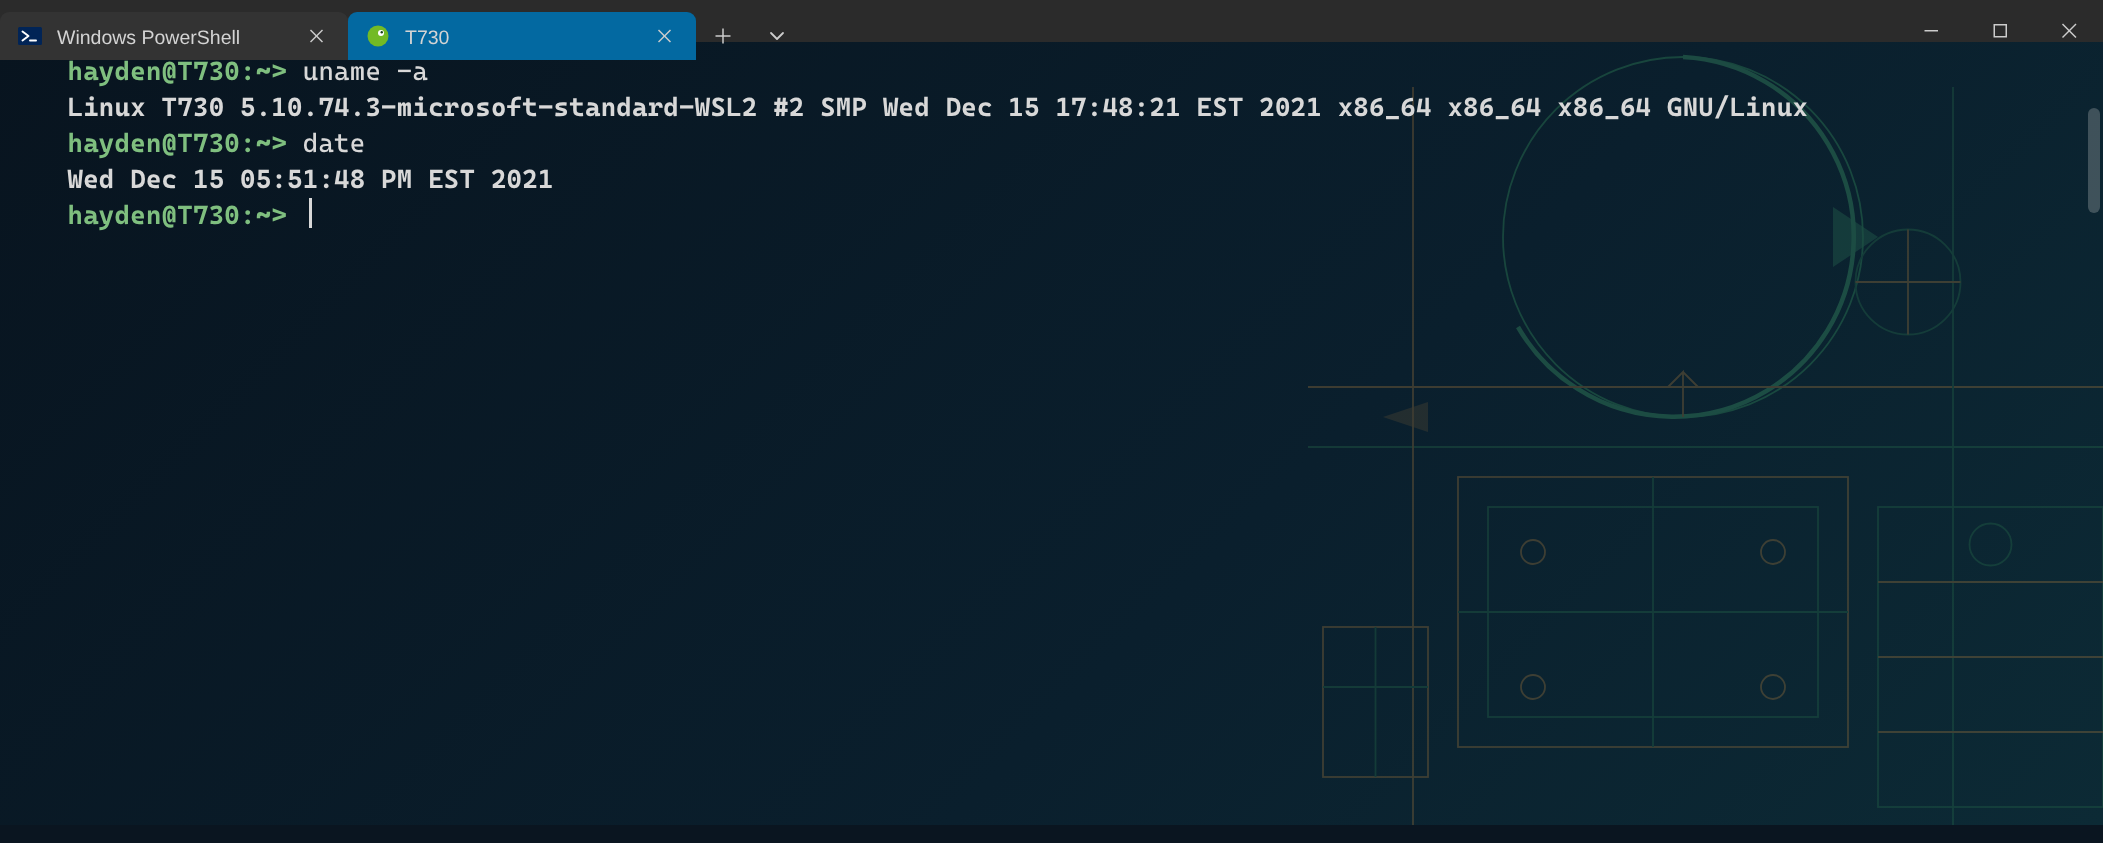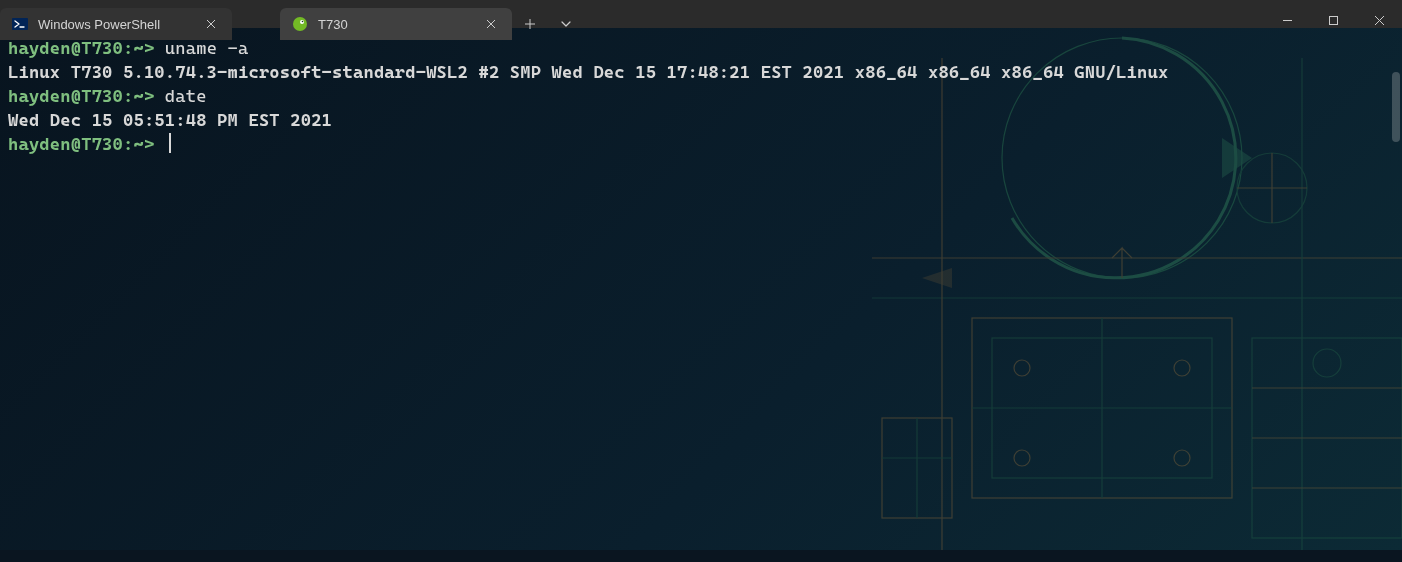--- a/index.html
+++ b/index.html
@@ -37,25 +37,24 @@
       position: relative;
       cursor: pointer;
     }
     .tab.inactive {
       background: #333333;
       margin-top: 8px;
       height: 32px;
       border-radius: 6px 6px 0 0;
     }
     .tab.active {
-      background: #404040;
+      background: #0369a1;
       margin-top: 8px;
       height: 32px;
       border-radius: 6px 6px 0 0;
-      margin-left: 48px;
     }
     .tab-icon {
       width: 16px;
       height: 16px;
       display: flex;
       align-items: center;
       justify-content: center;
       flex-shrink: 0;
     }
     .tab-label {
@@ -101,20 +100,21 @@
       align-items: center;
       justify-content: center;
       color: #cccccc;
       cursor: pointer;
     }
     .terminal-body {
       position: relative;
       height: calc(100% - 40px);
       background: linear-gradient(135deg, #08141f 0%, #0a1f2d 60%, #0c2a35 100%);
       overflow: hidden;
+      padding-left: 37px;
     }
     .bg-art {
       position: absolute;
       right: -40px;
       top: -30px;
       width: 620px;
       height: 620px;
       opacity: 0.27;
       pointer-events: none;
     }

